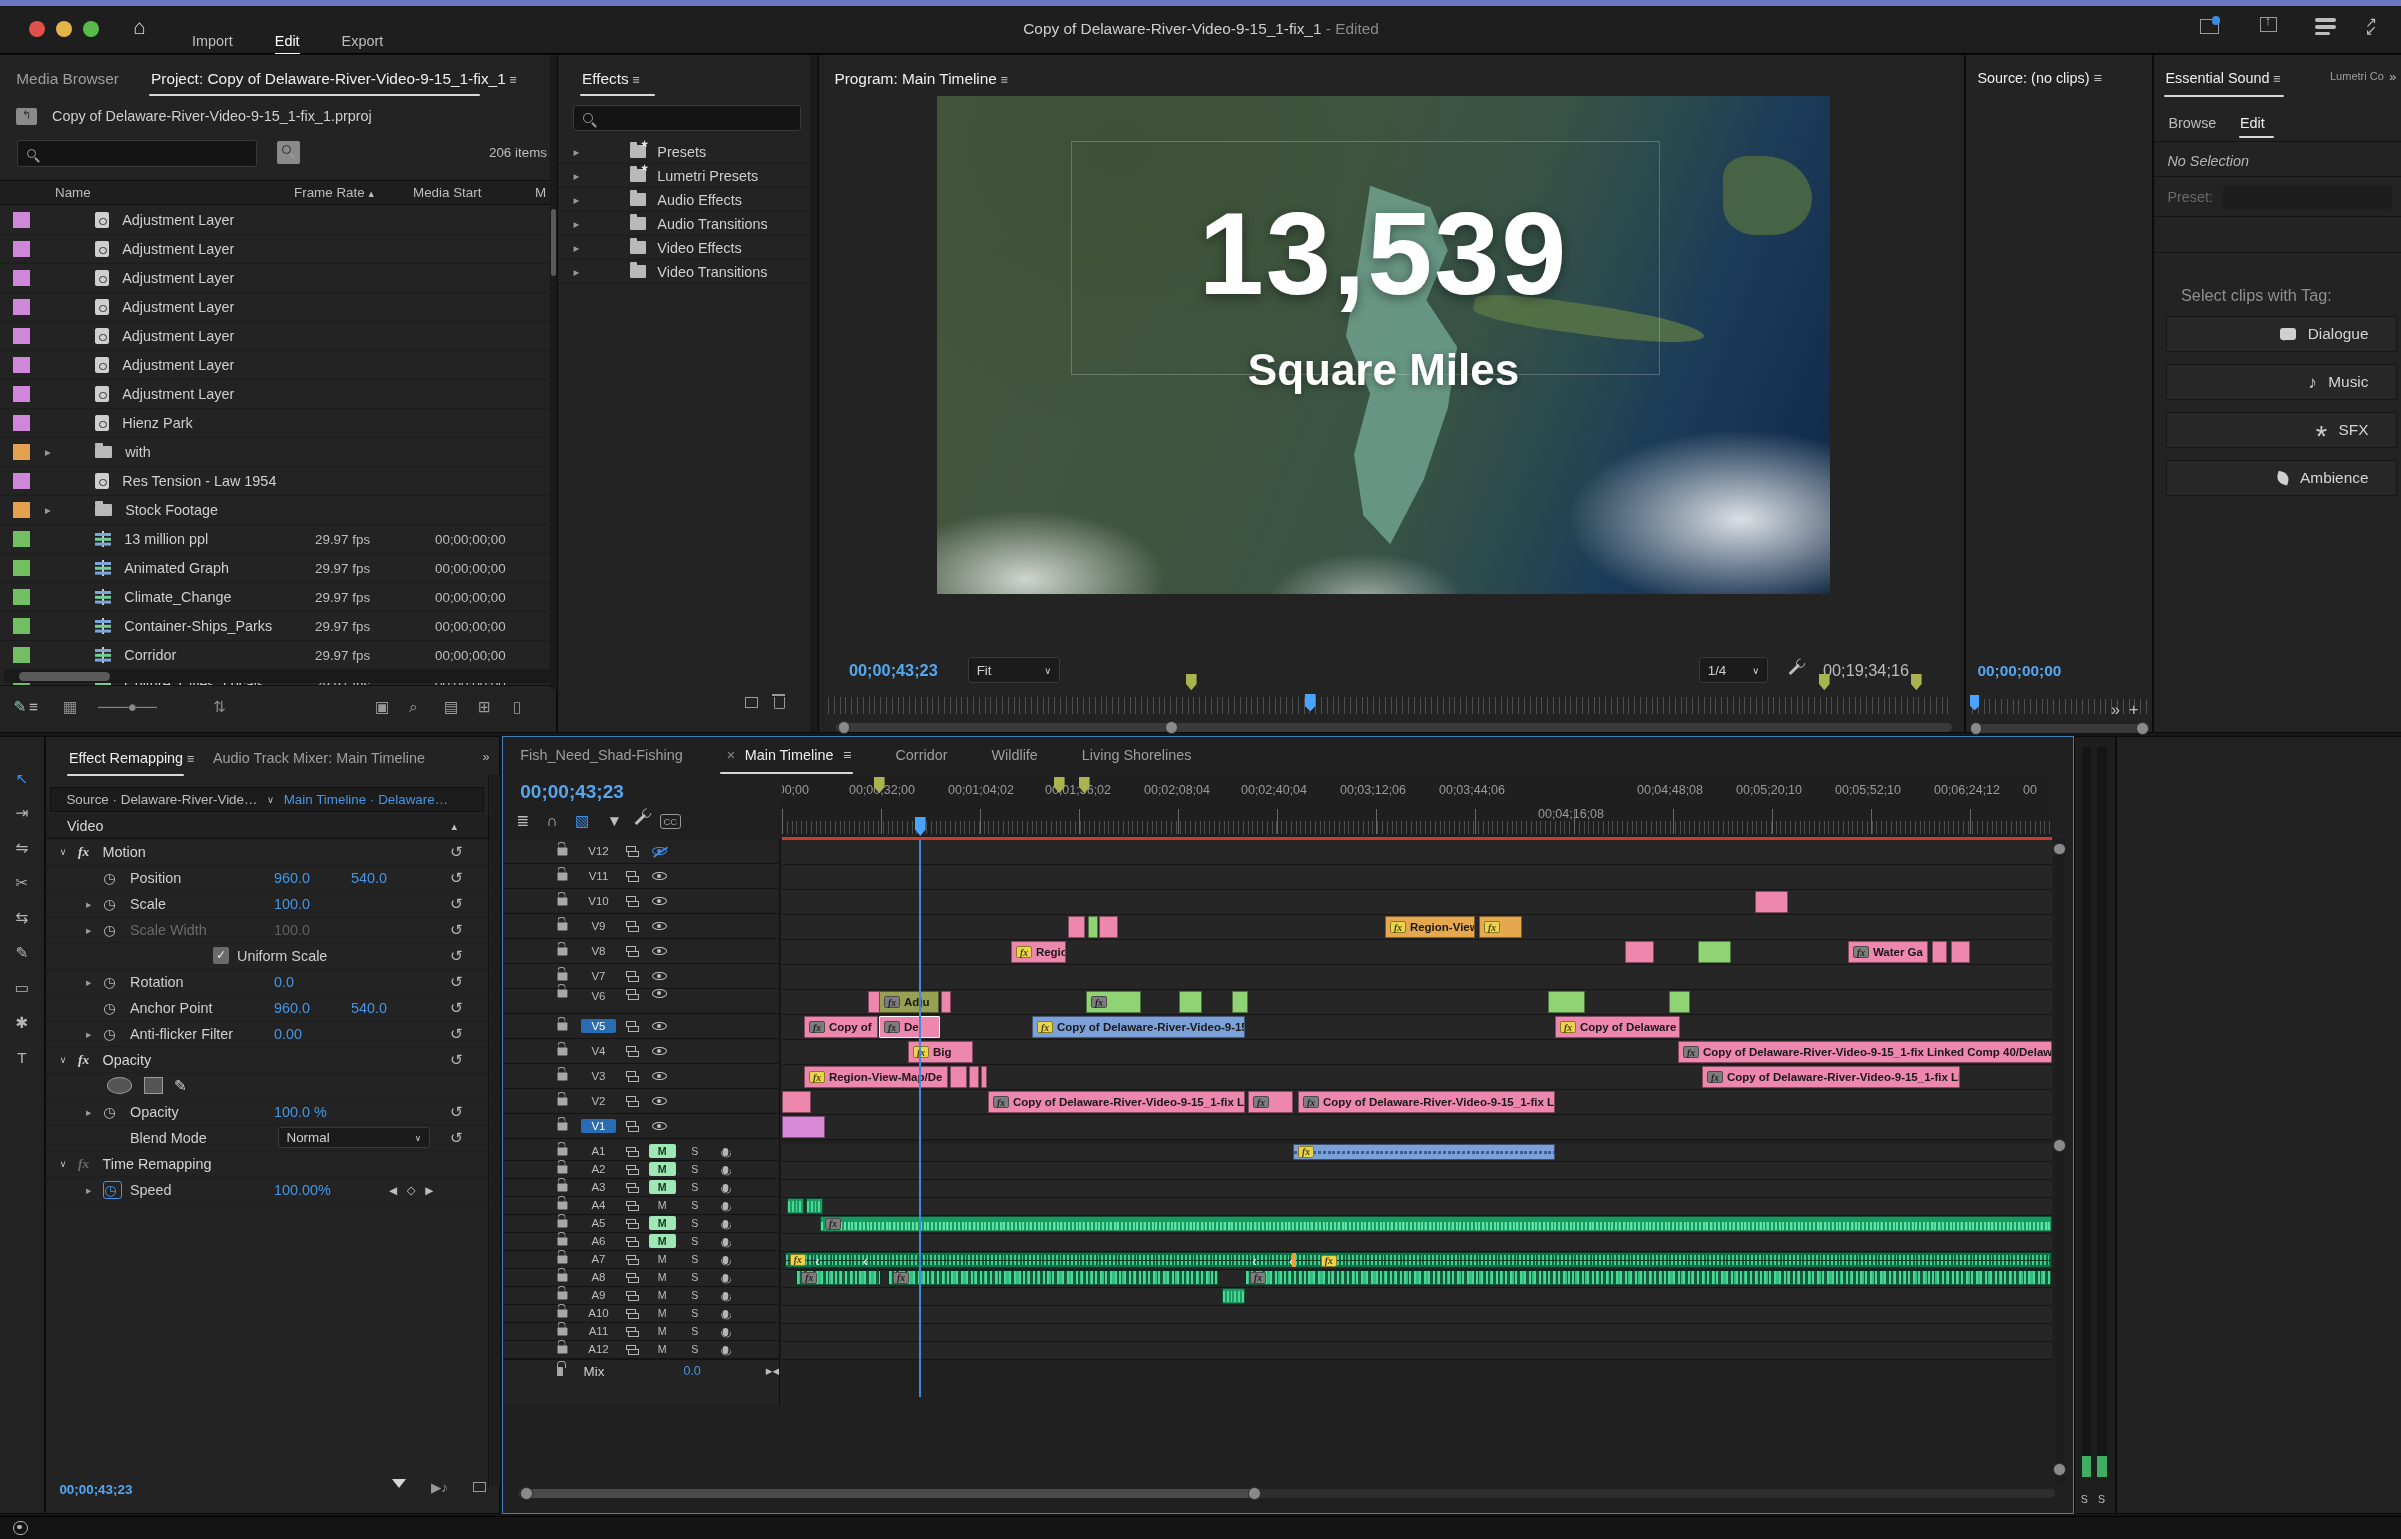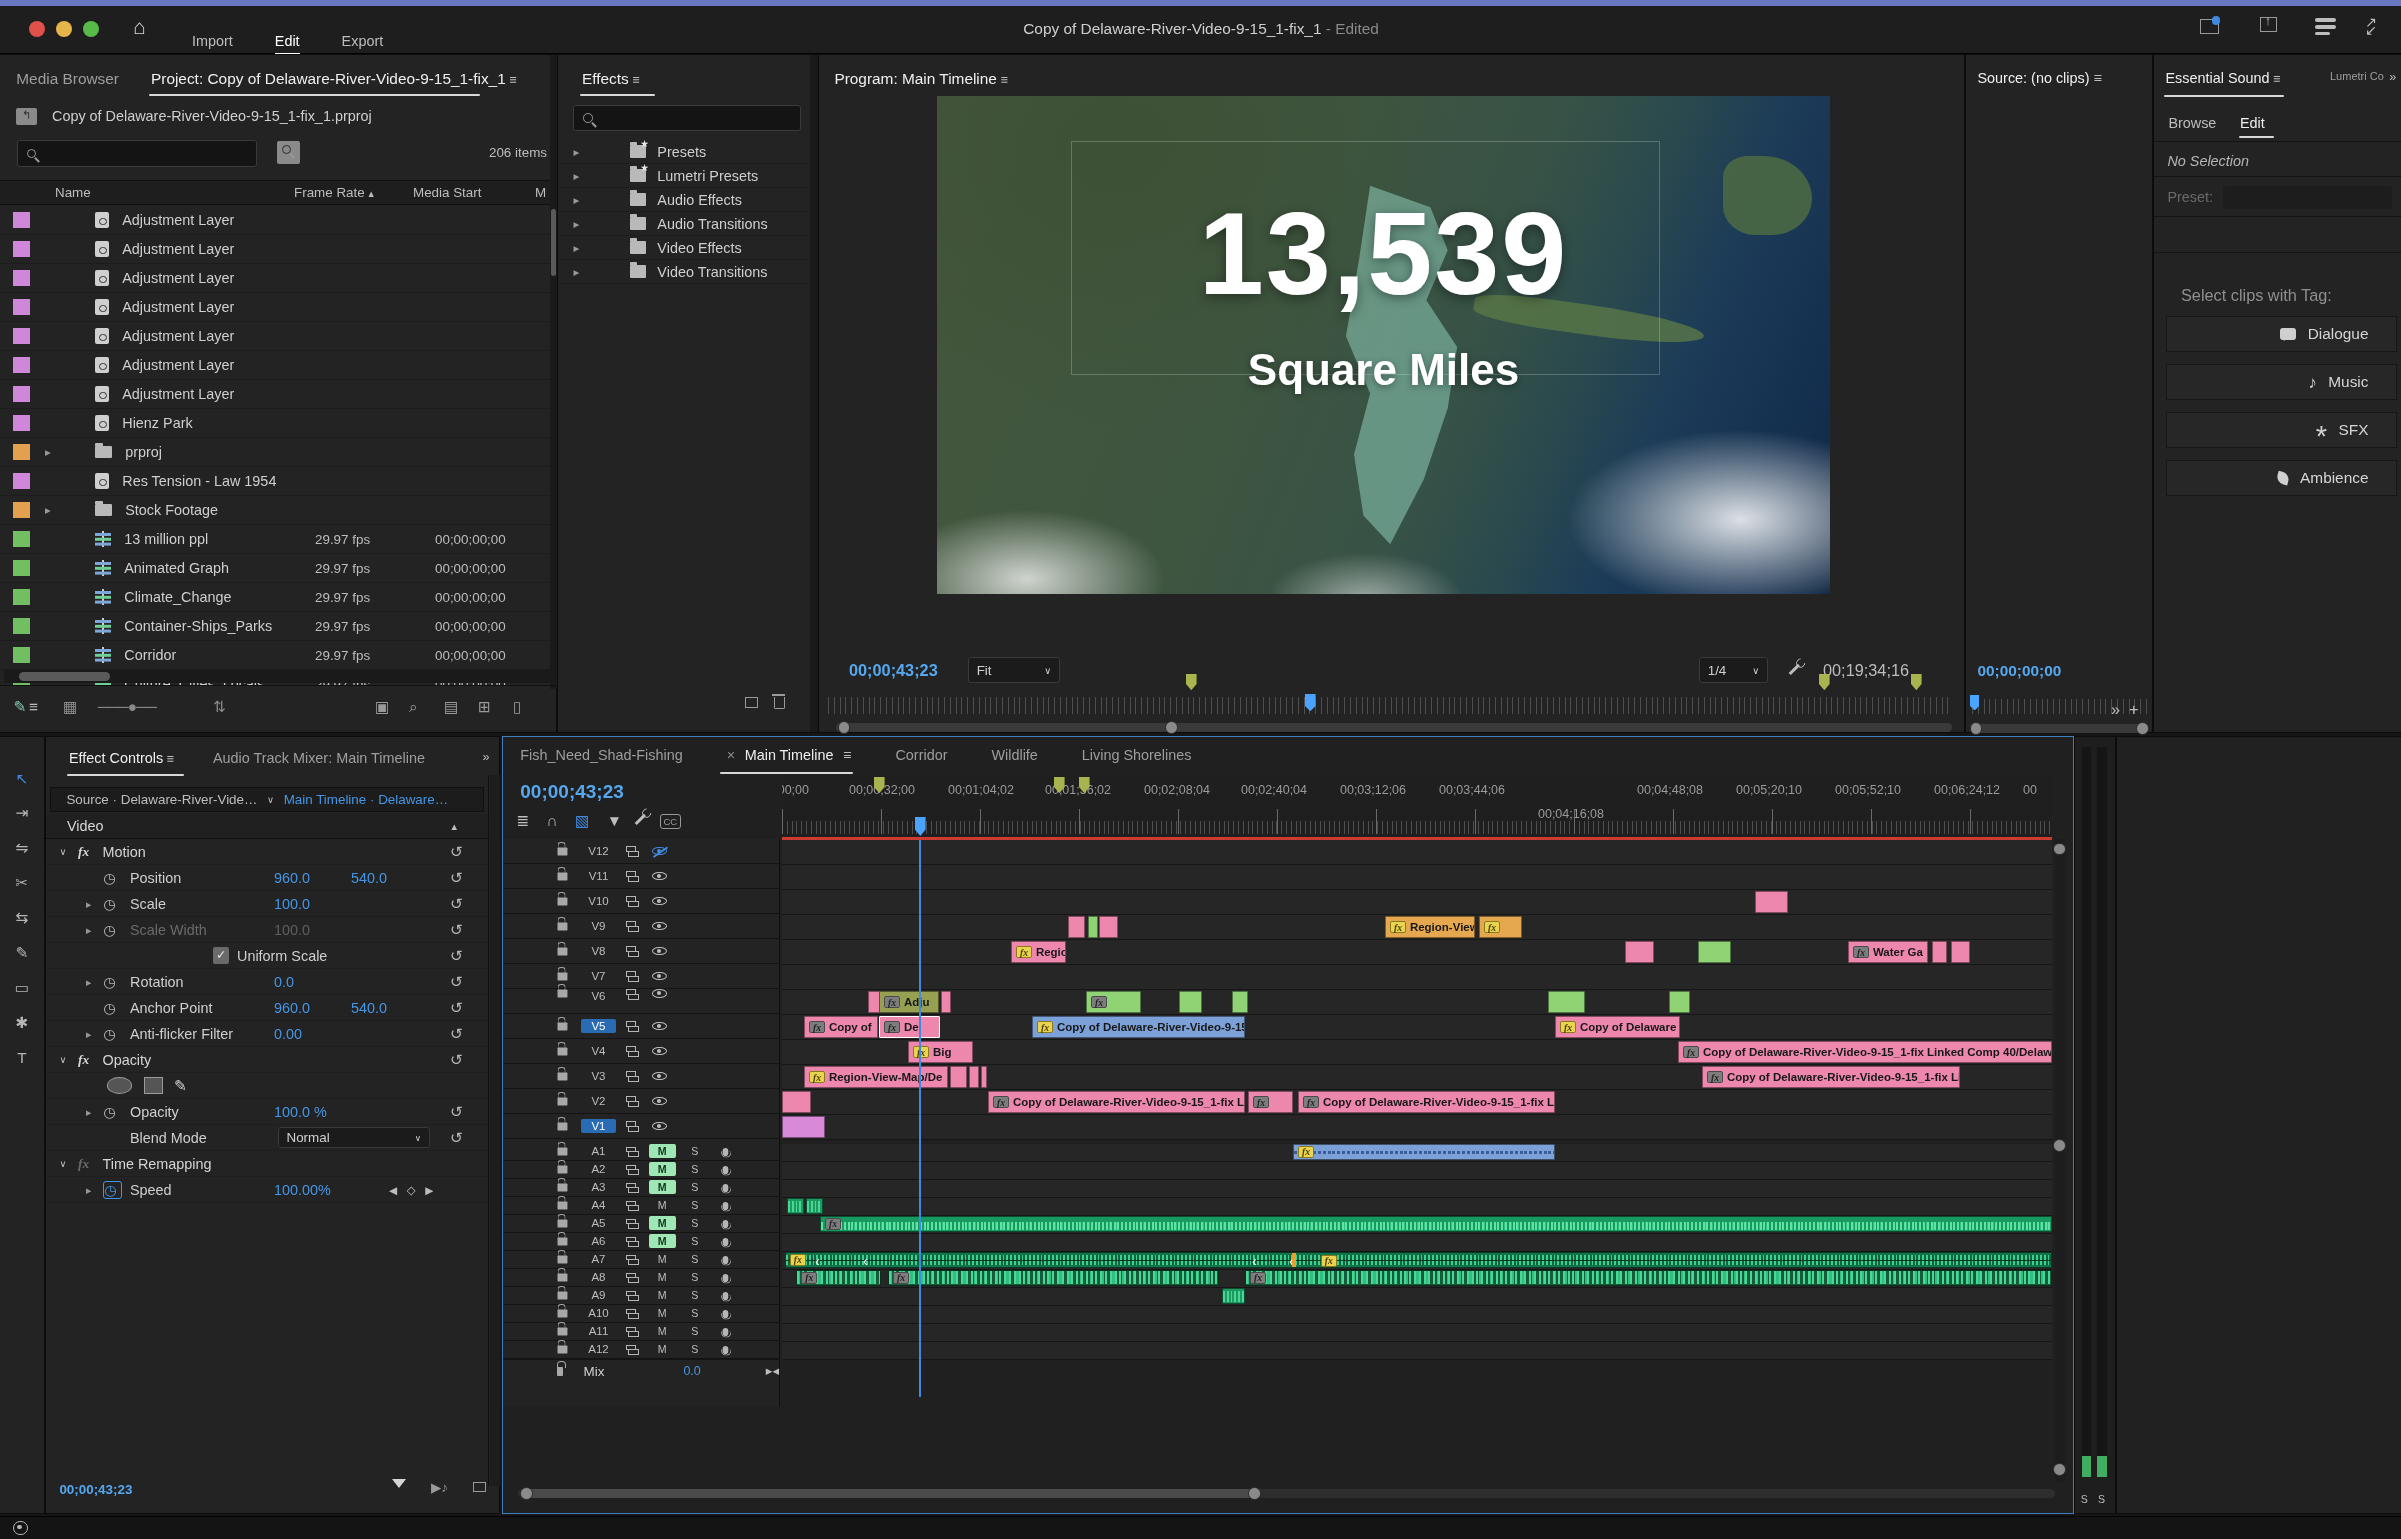--- a/index.html
+++ b/index.html
@@ -221,21 +221,21 @@
           <div class="chev"></div>
           <div class="i-doc"></div>
           <div class="bname">Hienz Park</div>
           <div class="bfps"></div>
           <div class="bstart"></div>
         </div>
         <div class="binrow">
           <div class="swatch" style="background: rgb(227, 161, 79);"></div>
           <div class="chev">▸</div>
           <div class="i-fold"></div>
-          <div class="bname">prproj</div>
+          <div class="bname">with</div>
           <div class="bfps"></div>
           <div class="bstart"></div>
         </div>
         <div class="binrow">
           <div class="swatch" style="background: rgb(207, 135, 217);"></div>
           <div class="chev"></div>
           <div class="i-doc"></div>
           <div class="bname">Res Tension - Law 1954</div>
           <div class="bfps"></div>
           <div class="bstart"></div>
@@ -479,21 +479,21 @@
         <div class="tool">⇆</div>
         <div class="tool">✎</div>
         <div class="tool">▭</div>
         <div class="tool">✱</div>
         <div class="tool">T</div>
       </div>
   </div>
 
   
   <div class="panel" style="left:46px;top:737px;width:453px;height:776px;">
-    <div class="abs" style="left:23px;top:13.4px;"><span class="tabtxt act" style="font-size:14.4px;">Effect Controls</span> <span style="color:#bdbdbd;">≡</span></div>
+    <div class="abs" style="left:23px;top:13.4px;"><span class="tabtxt act" style="font-size:14.4px;">Effect Remapping</span> <span style="color:#bdbdbd;">≡</span></div>
     <div class="abs" style="left:167px;top:13.4px;font-size:14.4px;color:#9e9e9e;">Audio Track Mixer: Main Timeline</div>
     <div class="abs" style="right:9.6px;top:13.4px;color:#bdbdbd;">»</div>
     <div class="menuline abs" style="left:21px;top:37px;width:117px;"></div>
     <div class="abs" style="left:4px;top:50px;width:434px;height:25px;background:#1c1c1c;border:1px solid #101010;display:flex;align-items:center;">
       <span style="margin-left:15.4px;font-size:13.4px;color:#bdbdbd;white-space:nowrap;">Source · Delaware-River-Vide…</span>
       <span style="margin-left:9.6px;font-size:9.6px;color:#bdbdbd;">∨</span>
       <span style="margin-left:9.6px;font-size:13.4px;color:#4596e6;white-space:nowrap;">Main Timeline · Delaware…</span>
     </div>
     <div class="abs" style="left:0;top:77px;width:444px;height:25px;background:#202020;border-bottom:1px solid #101010;display:flex;align-items:center;">
       <span style="margin-left:21px;font-size:14.4px;color:#d5d5d5;">Video</span>

